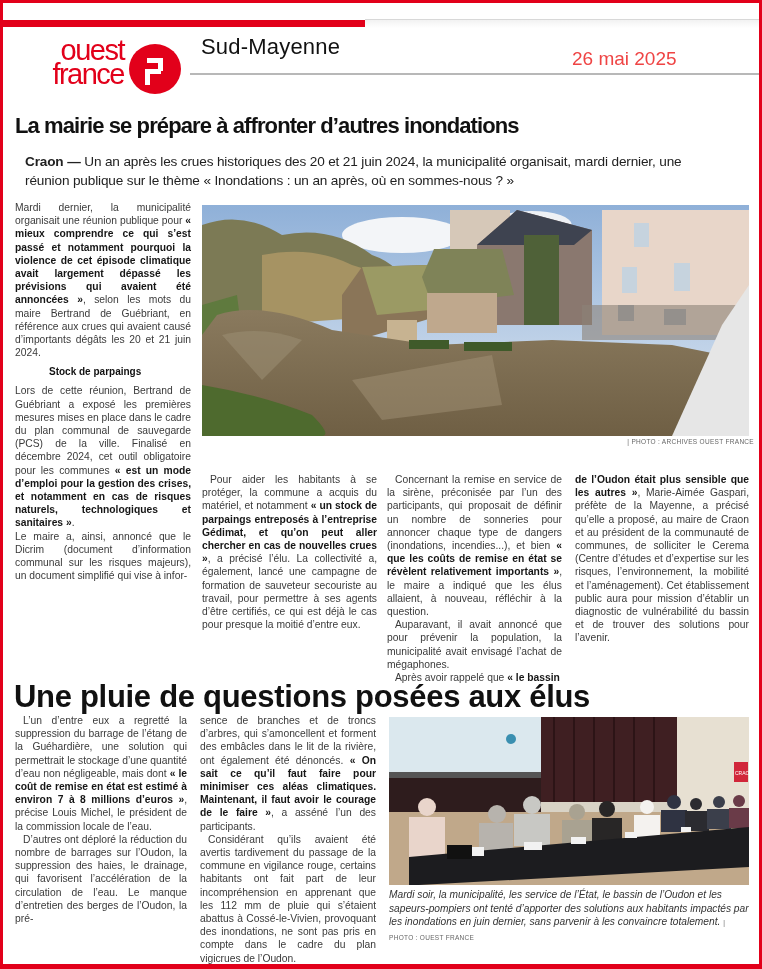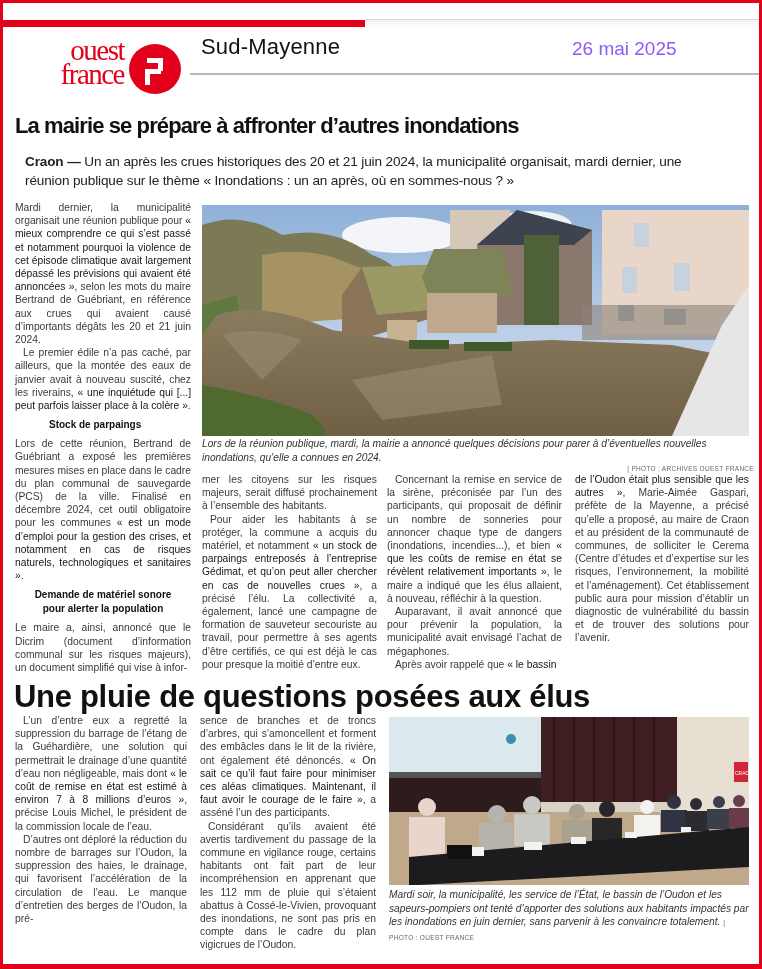--- a/index.html
+++ b/index.html
@@ -6,39 +6,39 @@
     html, body { width: 762px; height: 969px; background: #ffffff; overflow: hidden; }
     body { position: relative; font-family: "Liberation Sans", sans-serif; color: #2a2a2a; }
 
     .frame { position: absolute; left: 0; top: 0; width: 762px; height: 969px; border: 3px solid #e2001a; border-bottom-width: 5px; }
     .top-red-bar { position: absolute; left: 3px; top: 20px; width: 362px; height: 7px; background: #e2001a; }
     .top-grey-line { position: absolute; left: 365px; top: 19px; right: 3px; height: 1px; background: #d8d8d8; }
     .top-shade { position: absolute; left: 365px; top: 20px; right: 3px; height: 8px; background: linear-gradient(#f2f2f2, #ffffff); }
 
     
     .logo { position: absolute; left: 12px; top: 38px; width: 170px; height: 56px; }
-    .logo-text { position: absolute; left: 0; top: 0; color: #e2001a; font-family: Liberation Serif, serif; font-size: 29px; line-height: 24px; letter-spacing: -1.5px; font-weight: normal; text-align: right; width: 112px; }
+    .logo-text { position: absolute; left: 0; top: 0; color: #e2001a; font-family: Liberation Sans, sans-serif; font-size: 29px; line-height: 24px; letter-spacing: -1.5px; font-weight: normal; text-align: right; width: 112px; }
     .logo-circle { position: absolute; left: 117px; top: 6px; width: 52px; height: 50px; border-radius: 50%; background: #e2001a; }
     .logo-circle .s1 { position: absolute; left: 18px; top: 14px; width: 14px; height: 5px; background: #fff; }
     .logo-circle .s2 { position: absolute; left: 29px; top: 14px; width: 5px; height: 13px; background: #fff; }
     .logo-circle .s3 { position: absolute; left: 16px; top: 25px; width: 16px; height: 5px; background: #fff; }
     .logo-circle .s4 { position: absolute; left: 16px; top: 25px; width: 5px; height: 16px; background: #fff; }
 
     .section { position: absolute; left: 201px; top: 34px; font-size: 22px; color: #111; letter-spacing: 0.2px; }
-    .date { position: absolute; left: 572px; top: 38px; font-size: 19px; color: #8b5cf6; }
+    .date { position: absolute; left: 572px; top: 48px; font-size: 19px; color: #ef4444; }
     .section-rule { position: absolute; left: 190px; top: 73px; right: 3px; height: 2px; background: #b8b8b8; }
 
     .headline { position: absolute; left: 15px; top: 113px; font-size: 22px; font-weight: bold; color: #111; letter-spacing: -0.9px; white-space: nowrap; }
     .lead { position: absolute; left: 15px; top: 152px; width: 700px; font-size: 13.6px; line-height: 19px; color: #222; letter-spacing: -0.15px; margin-left: 10px; }
     .lead b { font-weight: bold; }
 
     .col { position: absolute; font-size: 10.3px; line-height: 13.2px; color: #3a3a3a; text-align: justify; hyphens: manual; }
     .col p { text-indent: 0; }
     .col p.ind { text-indent: 8px; }
-    .col b { color: #161616; font-weight: normal; }
+    .col b { color: #161616; font-weight: bold; }
     .subhead { font-weight: bold; color: #111; font-size: 10px; line-height: 14px; text-align: left; padding-left: 18px; margin: 6px 16px 5px; }
 
     .photo { position: absolute; overflow: hidden; }
     .caption { position: absolute; font-size: 10.2px; line-height: 13.5px; font-style: italic; color: #333; }
     .credit { font-style: normal; font-size: 6.5px; color: #666; letter-spacing: 0.3px; text-transform: uppercase; }
 
     .headline2 { position: absolute; left: 14px; top: 679px; font-size: 31px; color: #111; letter-spacing: -0.3px; white-space: nowrap; }
   </style>
 </head>
 <body>
@@ -65,24 +65,22 @@
 <div class="section-rule"></div>
 
 <h1 class="headline">La mairie se prépare à affronter d’autres inondations</h1>
 <div class="lead">
   <b>Craon —</b>
   <span>Un an après les crues historiques des 20 et 21 juin 2024, la municipalité organisait, mardi dernier, une réunion publique sur le thème « Inondations : un an après, où en sommes-nous ? »</span>
 </div>
 
 <div class="col" style="left:15px; top:201px; width:176px;">
   <p><span>Mardi dernier, la municipalité organisait une réunion publique pour </span><b>« mieux comprendre ce qui s’est passé et notamment pourquoi la violence de cet épisode climatique avait largement dépassé les prévisions qui avaient été annoncées »</b><span>, selon les mots du maire Bertrand de Guébriant, en référence aux crues qui avaient causé d’importants dégâts les 20 et 21 juin 2024.</span></p>
-  <p class="ind"><span>Le premier édile n’a pas caché, par ailleurs, que la montée des eaux de janvier avait à nouveau suscité, chez les riverains, </span><b>« une inquiétude qui [...] peut parfois laisser place à la colère »</b><span>.</span></p>
   <div class="subhead">Stock de parpaings</div>
   <p><span>Lors de cette réunion, Bertrand de Guébriant a exposé les premières mesures mises en place dans le cadre du plan communal de sauvegarde (PCS) de la ville. Finalisé en décembre 2024, cet outil obligatoire pour les communes </span><b>« est un mode d’emploi pour la gestion des crises, et notamment en cas de risques naturels, technologiques et sanitaires »</b><span>.</span></p>
-  <div class="subhead" style="text-align:center; padding-left:0;">Demande de matériel sonore pour alerter la population</div>
   <p>Le maire a, ainsi, annoncé que le Dicrim (document d’information communal sur les risques majeurs), un document simplifié qui vise à infor-</p>
 </div>
 
 <div class="photo" style="left:202px; top:205px; width:547px; height:231px;">
   <svg width="547" height="231" viewBox="0 0 547 231" preserveAspectRatio="none">
     <defs>
       <linearGradient id="sky" x1="0" y1="0" x2="0" y2="1">
           <stop offset="0" stop-color="#8fb0d8"></stop>
           <stop offset="1" stop-color="#dfe8f2"></stop>
         </linearGradient>
@@ -124,43 +122,41 @@
     <polygon points="150,175 290,150 300,200 180,215" fill="#a29276" opacity="0.5"></polygon>
     <rect x="207" y="135" width="40" height="9" fill="#3f5a2a"></rect>
     <rect x="262" y="137" width="48" height="9" fill="#3f5a2a"></rect>
 
     <path d="M0 180 Q60 190 110 210 Q130 230 120 231 L0 231 Z" fill="#4e6a2e"></path>
 
     <polygon points="520,120 547,80 547,231 470,231" fill="#e6e6e6"></polygon>
   </svg>
 </div>
 <div class="caption" style="left:202px; top:437px; width:552px;">
-  <span>Lors de la réunion publique, mardi, la mairie a annoncé quelques décisions pour parer à d’éventuelles nouvelles inondations, qu’elle a connues en 2024.</span>
   <div style="text-align:right; margin-top:-3px;"><span class="credit">| Photo : Archives Ouest France</span></div>
 </div>
 
 <div class="col" style="left:202px; top:473px; width:175px;">
-  <p>mer les citoyens sur les risques majeurs, serait diffusé prochainement à l’ensemble des habitants.</p>
   <p class="ind"><span>Pour aider les habitants à se protéger, la commune a acquis du matériel, et notamment </span><b>« un stock de parpaings entreposés à l’entreprise Gédimat, et qu’on peut aller chercher en cas de nouvelles crues »</b><span>, a précisé l’élu. La collectivité a, également, lancé une campagne de formation de sauveteur secouriste au travail, pour permettre à ses agents d’être certifiés, ce qui est déjà le cas pour presque la moitié d’entre eux.</span></p>
 </div>
 
 <div class="col" style="left:387px; top:473px; width:175px;">
   <p class="ind"><span>Concernant la remise en service de la sirène, préconisée par l’un des participants, qui proposait de définir un nombre de sonneries pour annoncer chaque type de dangers (inondations, incendies...), et bien </span><b>« que les coûts de remise en état se révèlent relativement importants »</b><span>, le maire a indiqué que les élus allaient, à nouveau, réfléchir à la question.</span></p>
   <p class="ind">Auparavant, il avait annoncé que pour prévenir la population, la municipalité avait envisagé l’achat de mégaphones.</p>
   <p class="ind"><span>Après avoir rappelé que </span><b>« le bassin</b></p>
 </div>
 
 <div class="col" style="left:575px; top:473px; width:174px;">
   <p><b>de l’Oudon était plus sensible que les autres »</b><span>, Marie-Aimée Gaspari, préfète de la Mayenne, a précisé qu’elle a proposé, au maire de Craon et au président de la communauté de communes, de solliciter le Cerema (Centre d’études et d’expertise sur les risques, l’environnement, la mobilité et l’aménagement). Cet établissement public aura pour mission d’établir un diagnostic de vulnérabilité du bassin et de trouver des solutions pour l’avenir.</span></p>
 </div>
 
 <h2 class="headline2">Une pluie de questions posées aux élus</h2>
 
 <div class="col" style="left:15px; top:714px; width:172px;">
-  <p class="ind"><span>L’un d’entre eux a regretté la suppression du barrage de l’étang de la Guéhardière, une solution qui permettrait le drainage d’une quantité d’eau non négligeable, mais dont </span><b>« le coût de remise en état est estimé à environ 7 à 8 millions d’euros »</b><span>, précise Louis Michel, le président de la commission locale de l’eau.</span></p>
+  <p class="ind"><span>L’un d’entre eux a regretté la suppression du barrage de l’étang de la Guéhardière, une solution qui permettrait le stockage d’une quantité d’eau non négligeable, mais dont </span><b>« le coût de remise en état est estimé à environ 7 à 8 millions d’euros »</b><span>, précise Louis Michel, le président de la commission locale de l’eau.</span></p>
   <p class="ind">D’autres ont déploré la réduction du nombre de barrages sur l’Oudon, la suppression des haies, le drainage, qui favorisent l’accélération de la circulation de l’eau. Le manque d’entretien des berges de l’Oudon, la pré-</p>
 </div>
 
 <div class="col" style="left:200px; top:714px; width:176px;">
   <p><span>sence de branches et de troncs d’arbres, qui s’amoncellent et forment des embâcles dans le lit de la rivière, ont également été dénoncés. </span><b>« On sait ce qu’il faut faire pour minimiser ces aléas climatiques. Maintenant, il faut avoir le courage de le faire »</b><span>, a asséné l’un des participants.</span></p>
   <p class="ind">Considérant qu’ils avaient été avertis tardivement du passage de la commune en vigilance rouge, certains habitants ont fait part de leur incompréhension en apprenant que les 112 mm de pluie qui s’étaient abattus à Cossé-le-Vivien, provoquant des inondations, ne sont pas pris en compte dans le cadre du plan vigicrues de l’Oudon.</p>
 </div>
 
 <div class="photo" style="left:389px; top:717px; width:360px; height:168px;">
   <svg width="360" height="168" viewBox="0 0 360 168" preserveAspectRatio="none">

